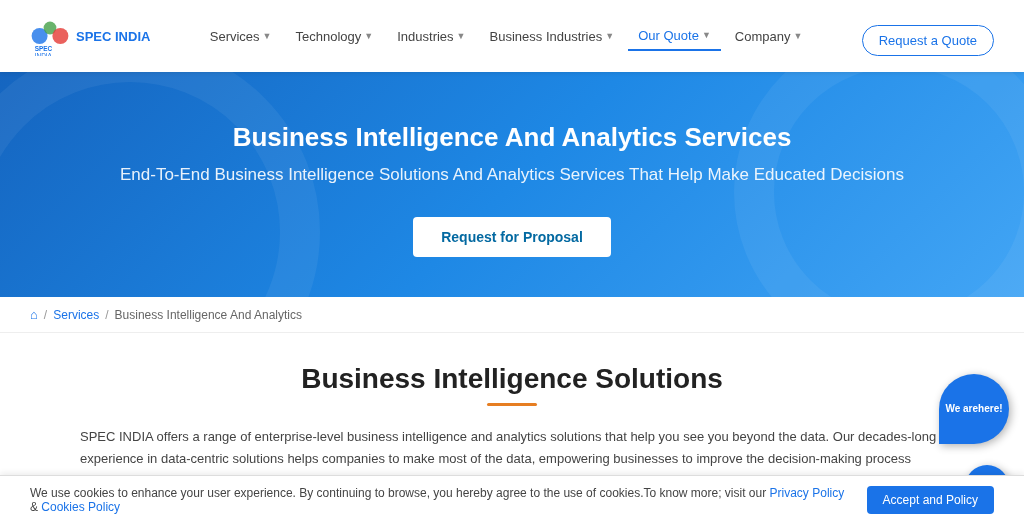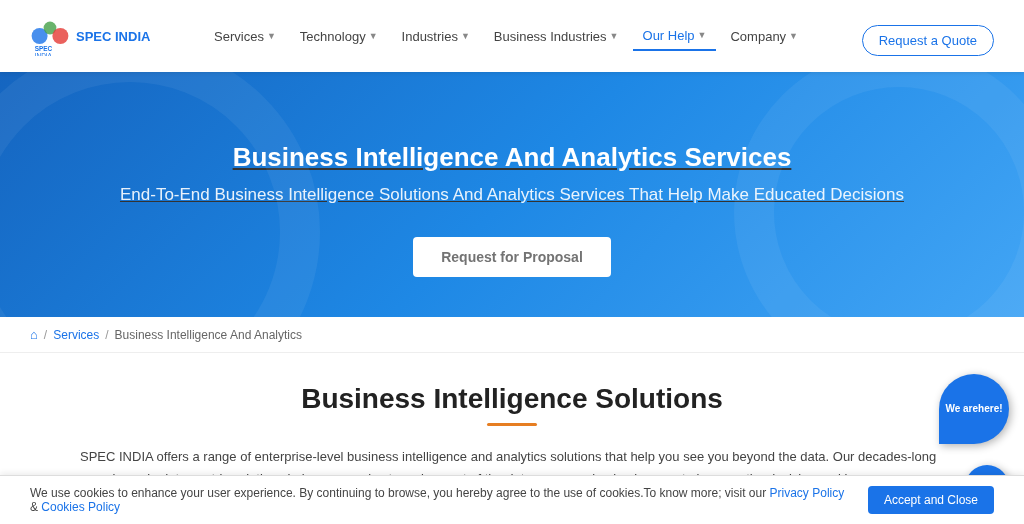--- a/index.html
+++ b/index.html
@@ -61,25 +61,24 @@
       border-radius: 20px;
       font-size: 13px;
       cursor: pointer;
       white-space: nowrap;
       margin-top: 8px;
     }
 
     
     .hero {
       background: linear-gradient(135deg, #1565c0 0%, #1e88e5 50%, #42a5f5 100%);
-      padding: 70px 20px 40px;
+      padding: 50px 20px 40px;
       text-align: center;
       position: relative;
       overflow: hidden;
-      text-decoration: underline;
     }
     .hero::before {
       content: '';
       position: absolute;
       top: -30px; left: -60px;
       width: 300px; height: 300px;
       border: 40px solid rgba(255,255,255,0.06);
       border-radius: 50%;
     }
     .hero::after {
@@ -96,21 +95,21 @@
       font-weight: 700;
       margin-bottom: 12px;
     }
     .hero p {
       color: rgba(255,255,255,0.9);
       font-size: 17px;
       margin-bottom: 32px;
     }
     .proposal-btn {
       background: #fff;
-      color: #737373;
+      color: #0369a1;
       border: none;
       padding: 12px 28px;
       font-size: 14px;
       font-weight: 700;
       border-radius: 4px;
       cursor: pointer;
     }
 
     
     .breadcrumb {
@@ -265,21 +264,21 @@
         </a>
     </li>
     <li>
       <a href="#">
           <span>Business Industries</span> 
           <span class="chevron">▼</span>
         </a>
     </li>
     <li>
       <a href="#" class="nav-active">
-          <span>Our Help</span> 
+          <span>Our Quote</span> 
           <span class="chevron">▼</span>
         </a>
     </li>
     <li>
       <a href="#">
           <span>Company</span> 
           <span class="chevron">▼</span>
         </a>
     </li>
   </ul>
@@ -321,14 +320,14 @@
   <span>💬</span>
 </div>
 
 <div class="cookie-banner">
   <span>
     <span>We use cookies to enhance your user experience. By continuing to browse, you hereby agree to the use of cookies.To know more; visit our</span>
     <a href="#">Privacy Policy</a>
     &amp;
     <a href="#">Cookies Policy</a>
   </span>
-  <button class="cookie-accept-btn">Accept and Close</button>
+  <button class="cookie-accept-btn">Accept and Policy</button>
 </div>
 
 </body></html>

